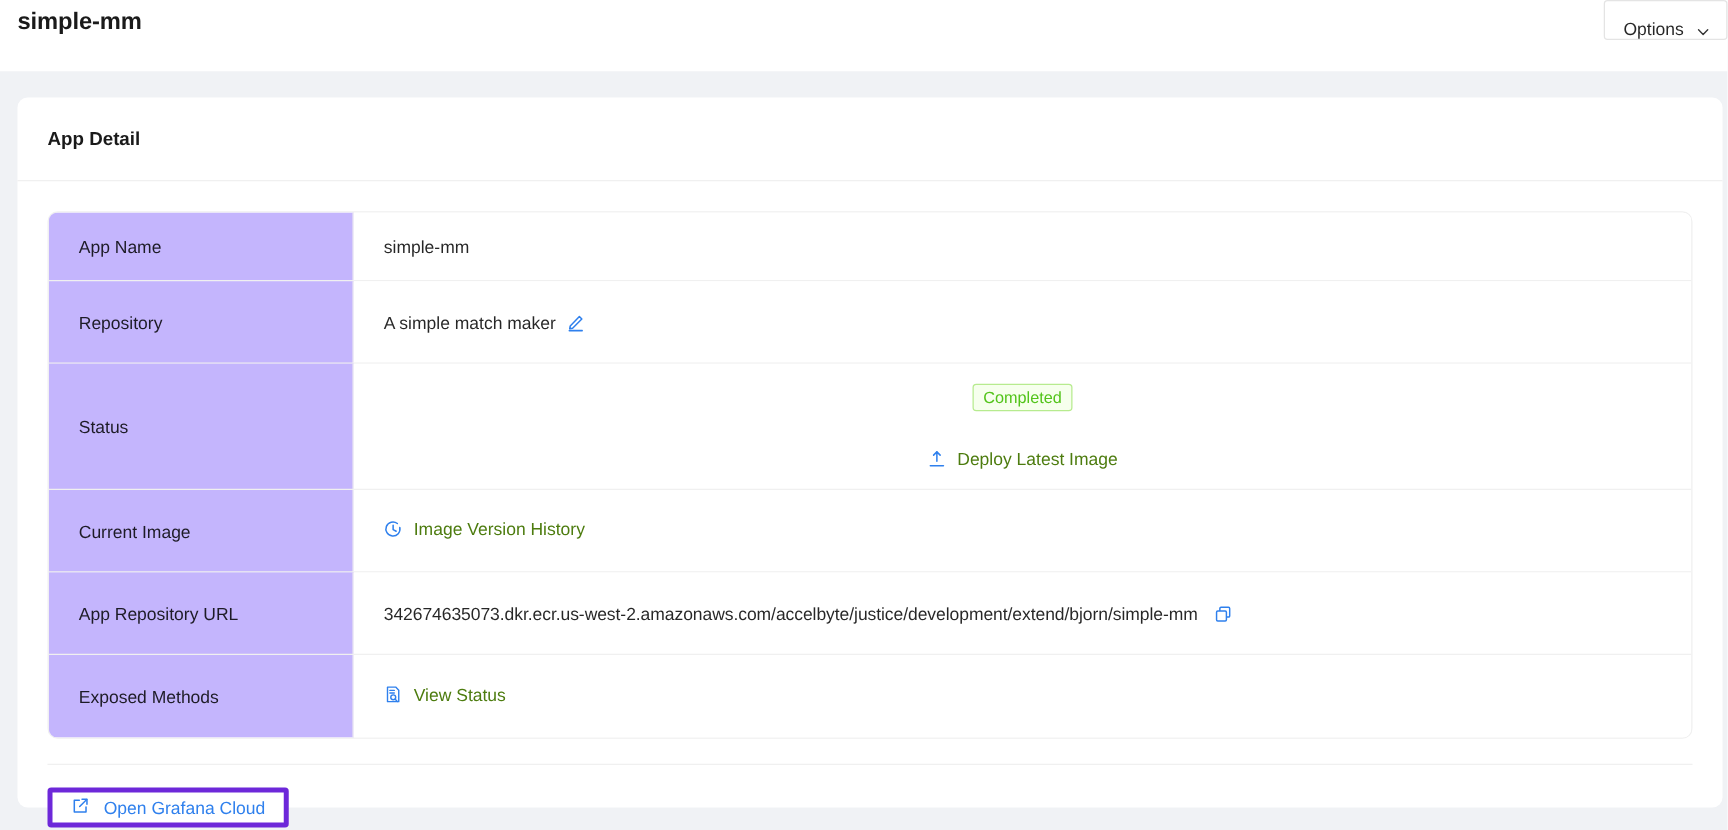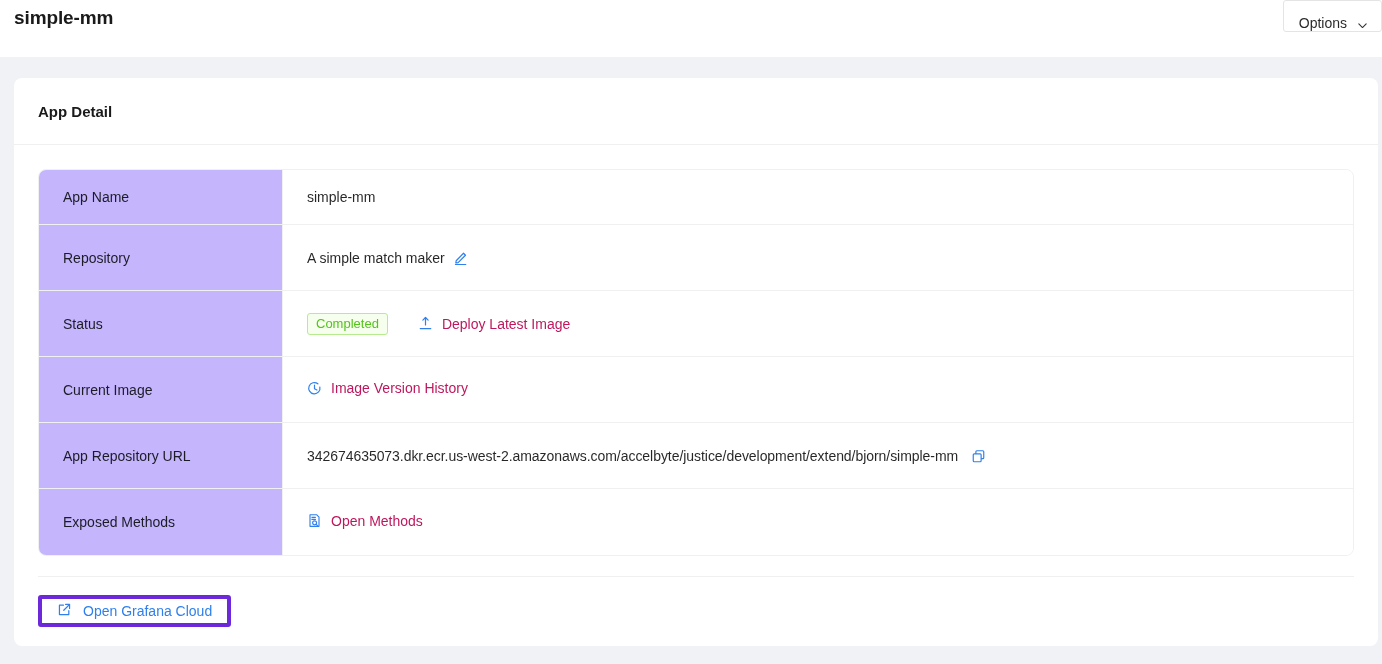--- a/index.html
+++ b/index.html
@@ -148,28 +148,28 @@
     color: #52c41a;
     font-size: 13px;
     line-height: 20px;
   }
 
   
   .link {
     display: inline-flex;
     align-items: center;
     gap: 9px;
-    color: #be185d;
+    color: #4d7c0f;
     font-size: 14px;
     cursor: pointer;
     text-decoration: none;
   }
   .link svg { display: block; }
 
-  .status-actions { display:flex; align-items:center; gap: 30px; }
+  .status-actions { display:flex; align-items:center; gap: 30px; flex-direction: column; }
 
   .url-text {
     font-size: 14px;
     color: rgba(0,0,0,0.85);
     letter-spacing: -0.05px;
   }
   .copy-icon {
     margin-left: 13px;
     color: #2f80ed;
     cursor: pointer;
@@ -300,21 +300,21 @@
           <td>
             <span class="link">
               <span>
                 <svg viewBox="0 0 16 16" width="15" height="15" fill="none" stroke="#2f80ed" stroke-width="1.2">
                   <path d="M3.2 1.8 L10.2 1.8 L12.8 4.4 L12.8 14.2 L3.2 14.2 Z" stroke-linejoin="round"></path>
                   <path d="M5.2 4.6 L9 4.6 M5.2 6.8 L9 6.8" stroke-linecap="round"></path>
                   <circle cx="8.1" cy="10.5" r="2.1" fill="#ffffff"></circle>
                   <path d="M9.8 12.2 L11.6 14" stroke-linecap="round"></path>
                 </svg>
               </span>
-              <span>Open Methods</span>
+              <span>View Status</span>
             </span>
           </td>
         </tr>
 
       </tbody>
     </table>
 
     <div class="bottom-divider"></div>
 
     <div class="grafana-btn">

